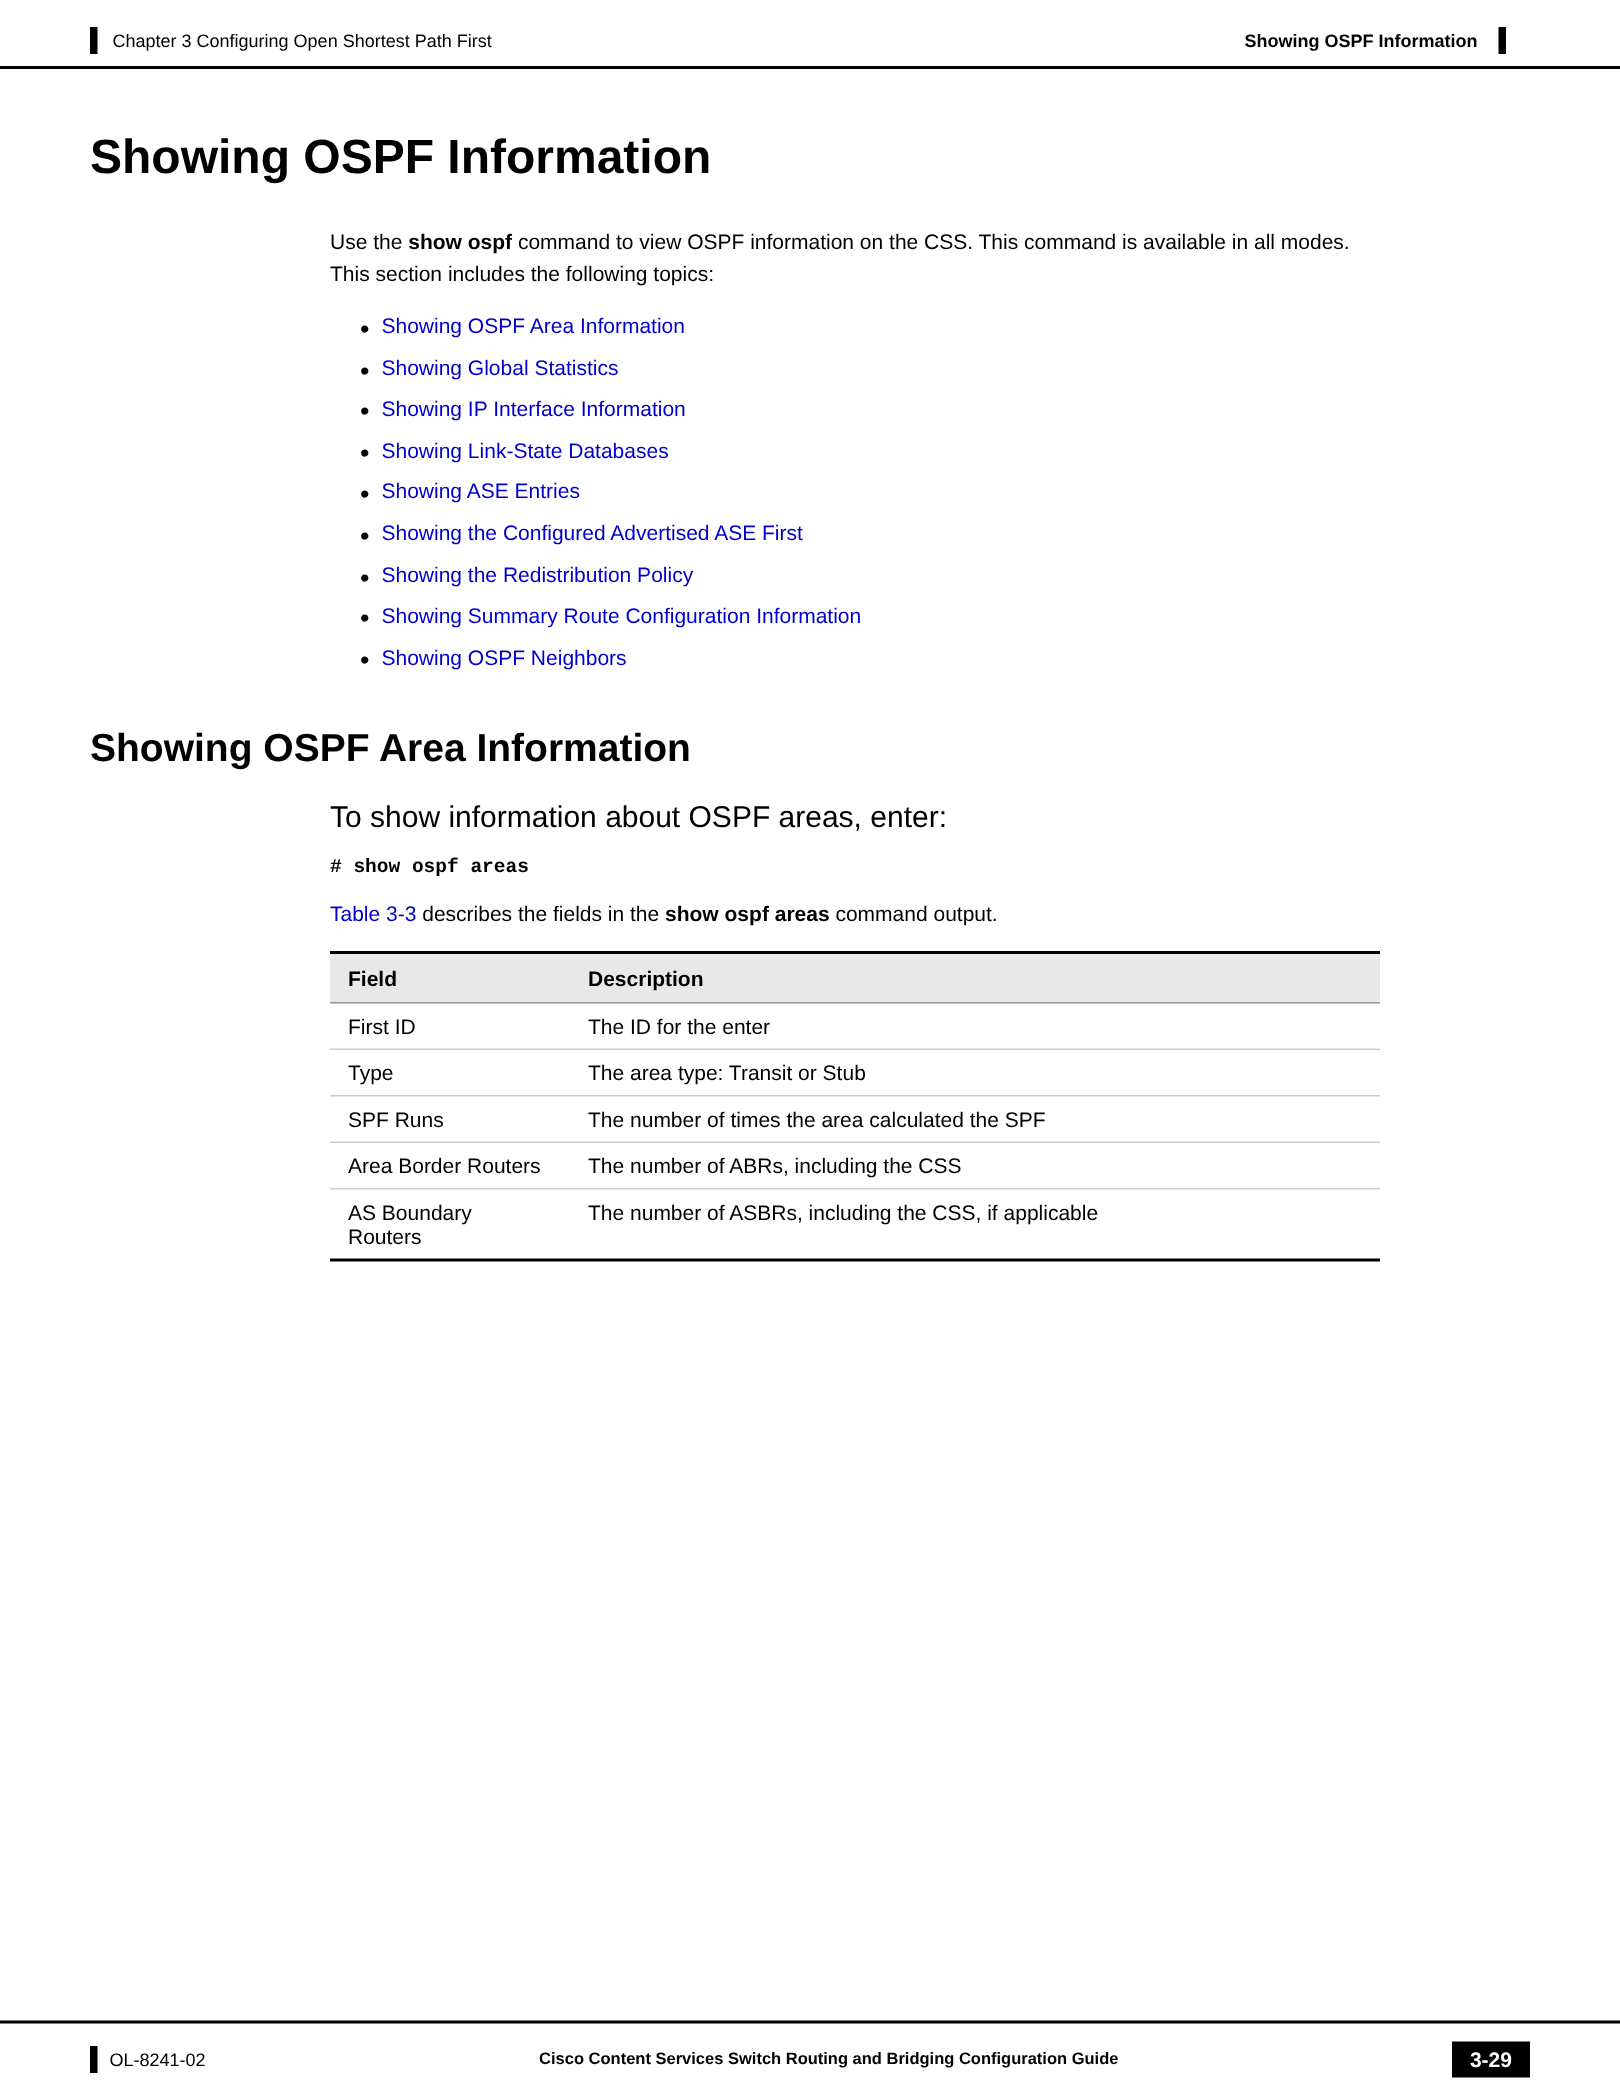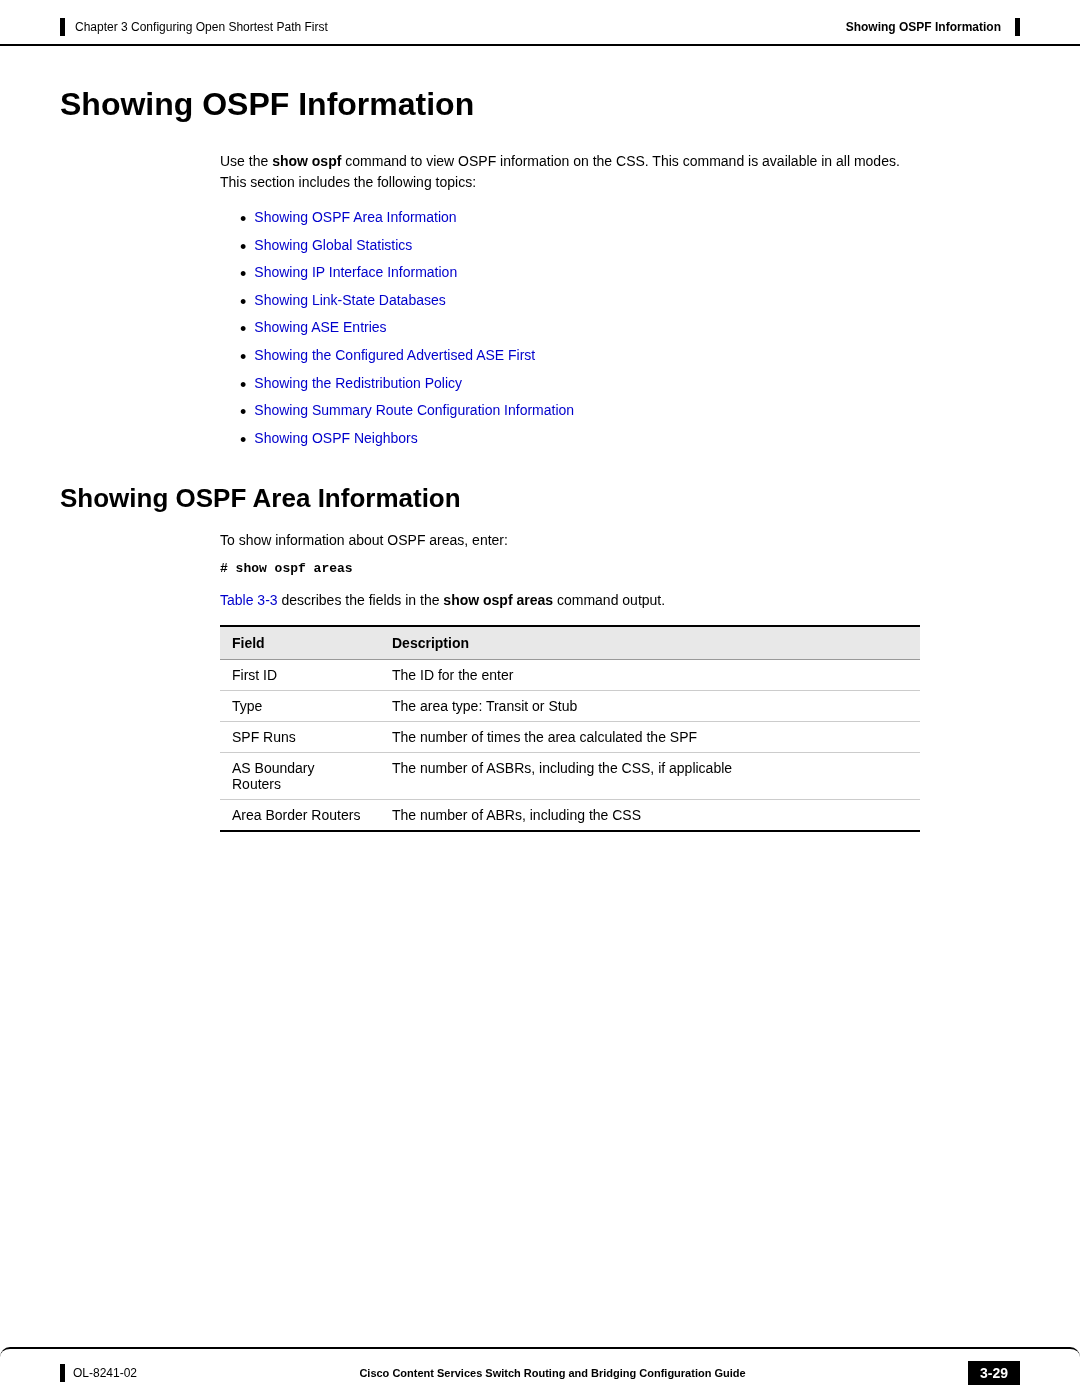--- a/index.html
+++ b/index.html
@@ -24,21 +24,21 @@
       background: #ffffff;
       display: flex;
       flex-direction: column;
     }
 
     
     .page-header {
       display: flex;
       justify-content: space-between;
       align-items: center;
-      padding: 18px 60px 8px 60px;
+      padding: 18px 76px 8px 60px;
       border-bottom: 2px solid #000000;
       margin-bottom: 0;
     }
 
     .header-left {
       display: flex;
       align-items: center;
       gap: 0;
     }
 
@@ -138,21 +138,21 @@
     }
 
     
     .subsection {
       margin-top: 32px;
     }
 
     .subsection-intro {
       margin-left: 160px;
       margin-bottom: 10px;
-      font-size: 14px;
+      font-size: 20px;
       line-height: 1.5;
       max-width: 680px;
     }
 
     .code-block {
       margin-left: 160px;
       margin-bottom: 14px;
       font-family: 'Courier New', Courier, monospace;
       font-size: 13px;
       font-weight: bold;
@@ -228,21 +228,20 @@
     }
 
     
     .page-footer {
       display: flex;
       justify-content: space-between;
       align-items: center;
       padding: 12px 60px;
       border-top: 2px solid #000000;
       margin-top: auto;
-      border-radius: 10px;
     }
 
     .footer-left {
       display: flex;
       align-items: center;
       gap: 8px;
     }
 
     .footer-bar-left {
       width: 5px;
@@ -366,26 +365,26 @@
             </tr>
             <tr>
               <td class="col-field">Type</td>
               <td class="col-desc">The area type: Transit or Stub</td>
             </tr>
             <tr>
               <td class="col-field">SPF Runs</td>
               <td class="col-desc">The number of times the area calculated the SPF</td>
             </tr>
             <tr>
+              <td class="col-field">Area Border Routers</td>
+              <td class="col-desc">The number of ABRs, including the CSS</td>
+            </tr>
+            <tr>
               <td class="col-field">AS Boundary<br>Routers</td>
               <td class="col-desc">The number of ASBRs, including the CSS, if applicable</td>
-            </tr>
-            <tr>
-              <td class="col-field">Area Border Routers</td>
-              <td class="col-desc">The number of ABRs, including the CSS</td>
             </tr>
           </tbody>
         </table>
       </div>
 
     </div>
 
   </div>
 
   <div class="page-footer">

